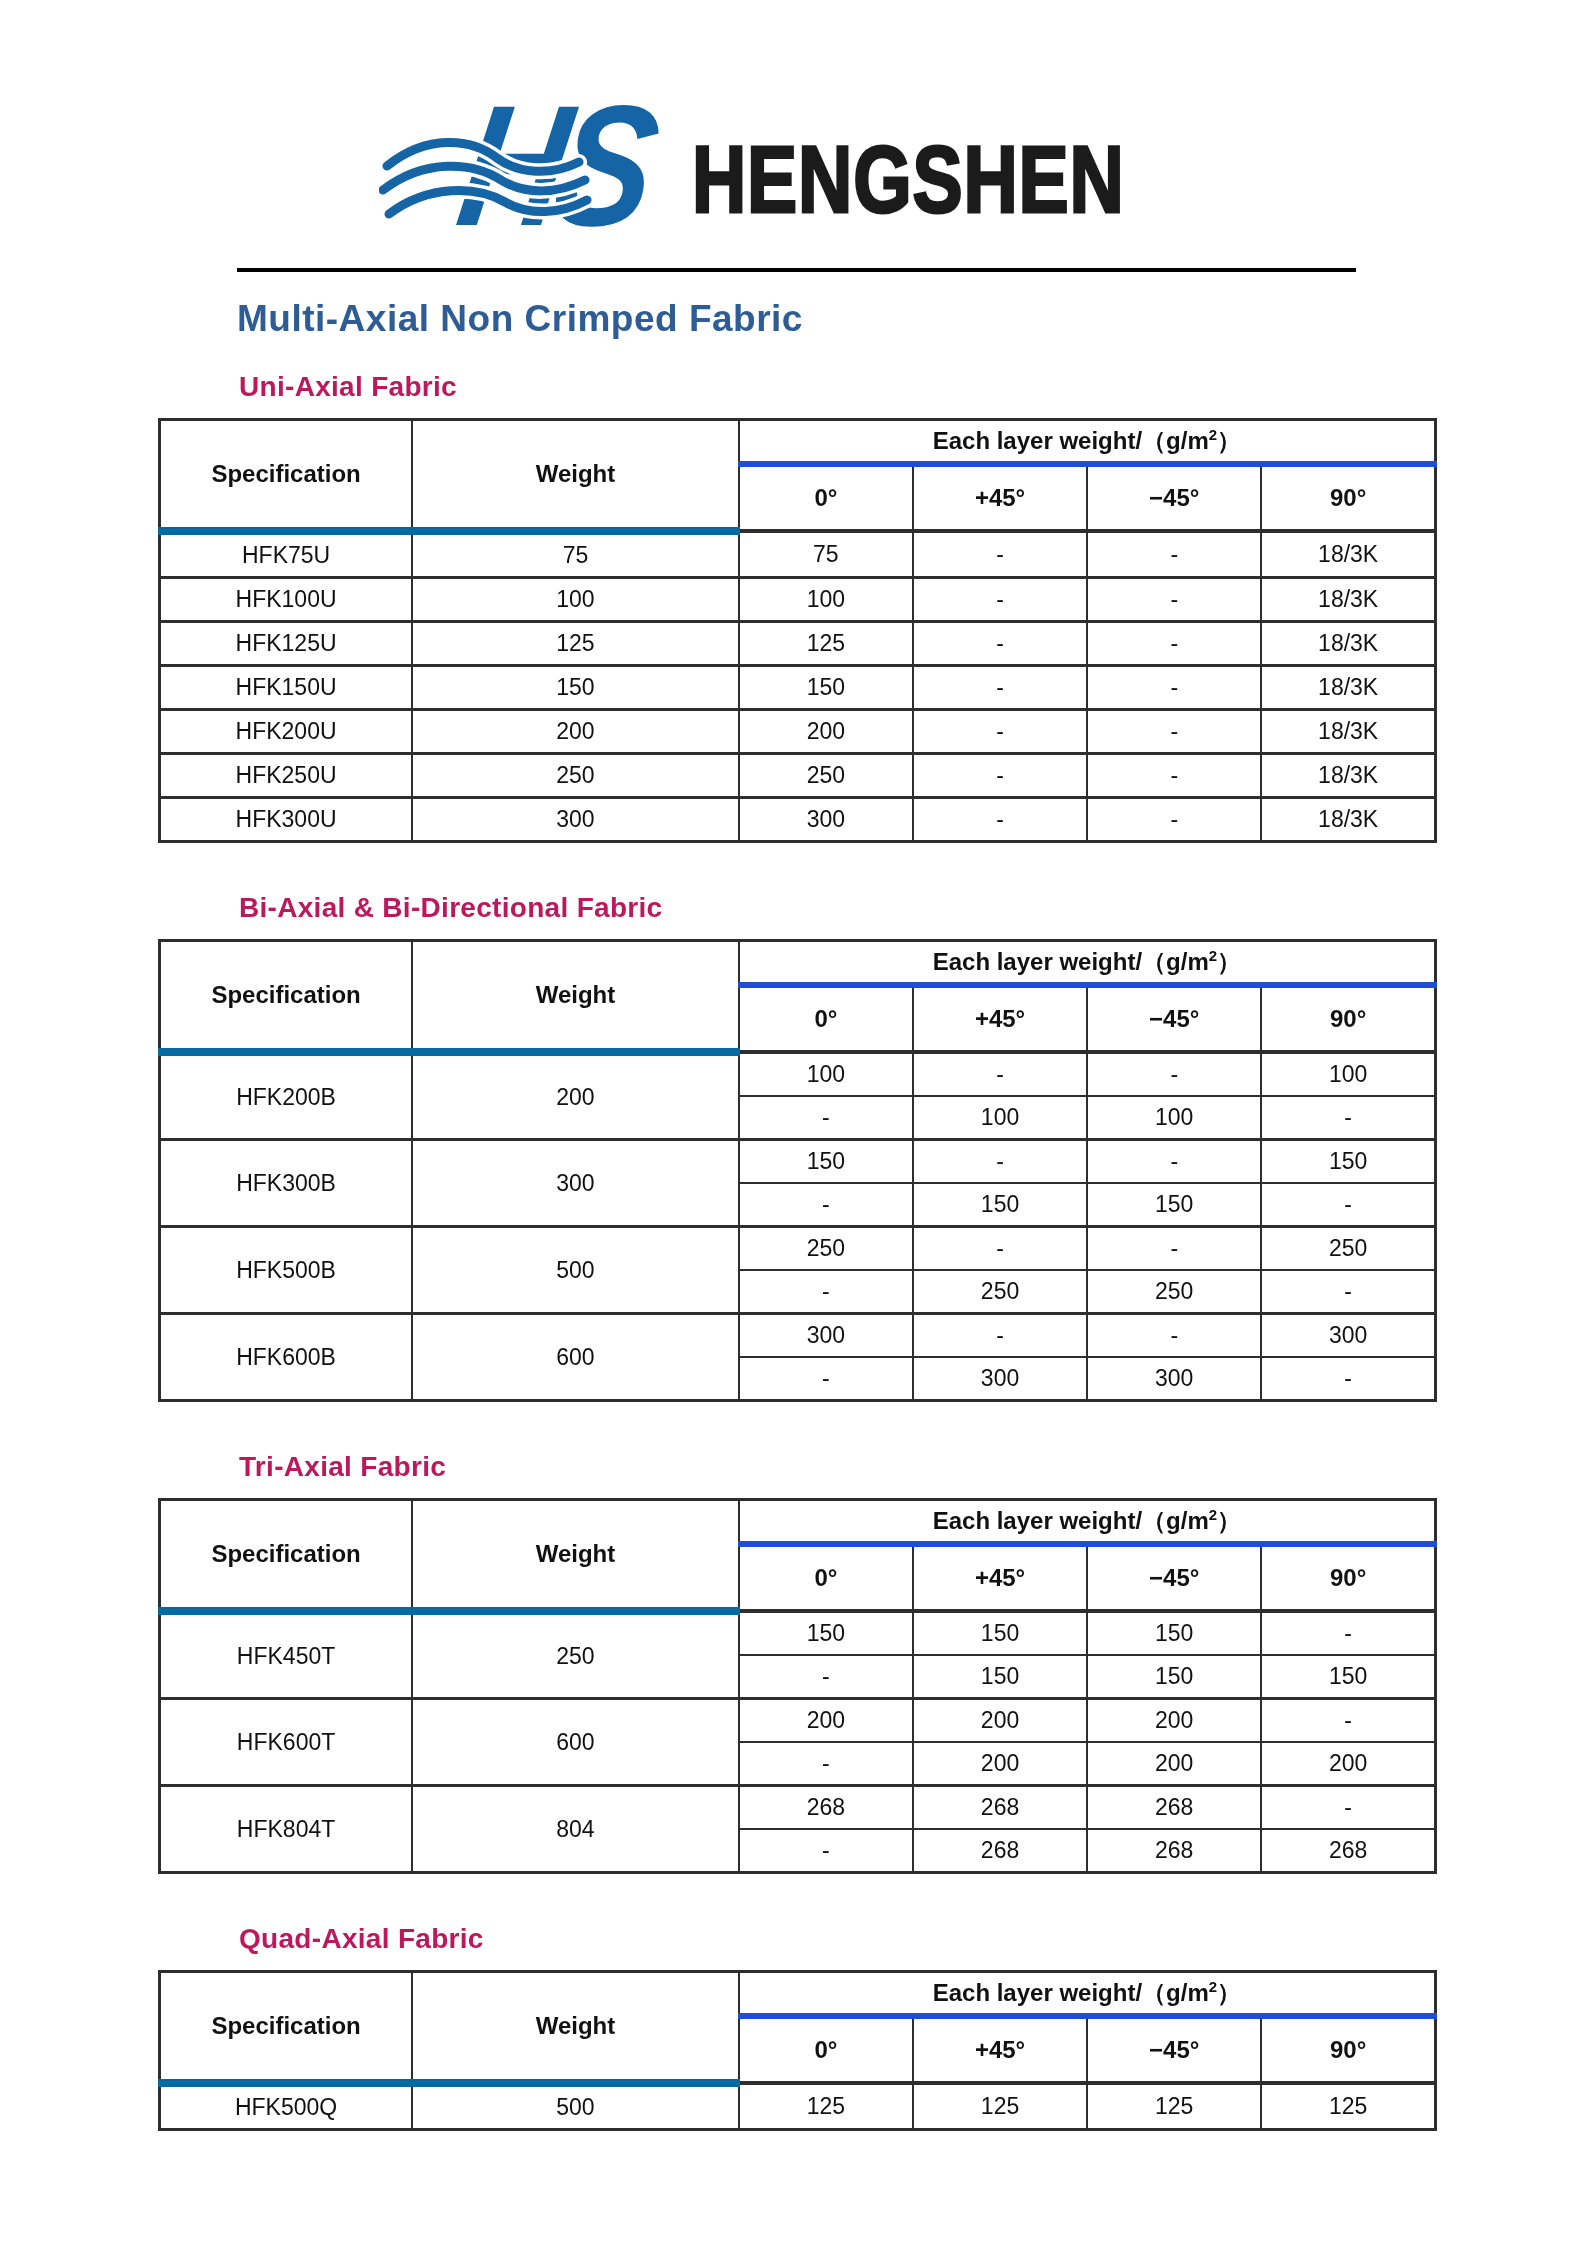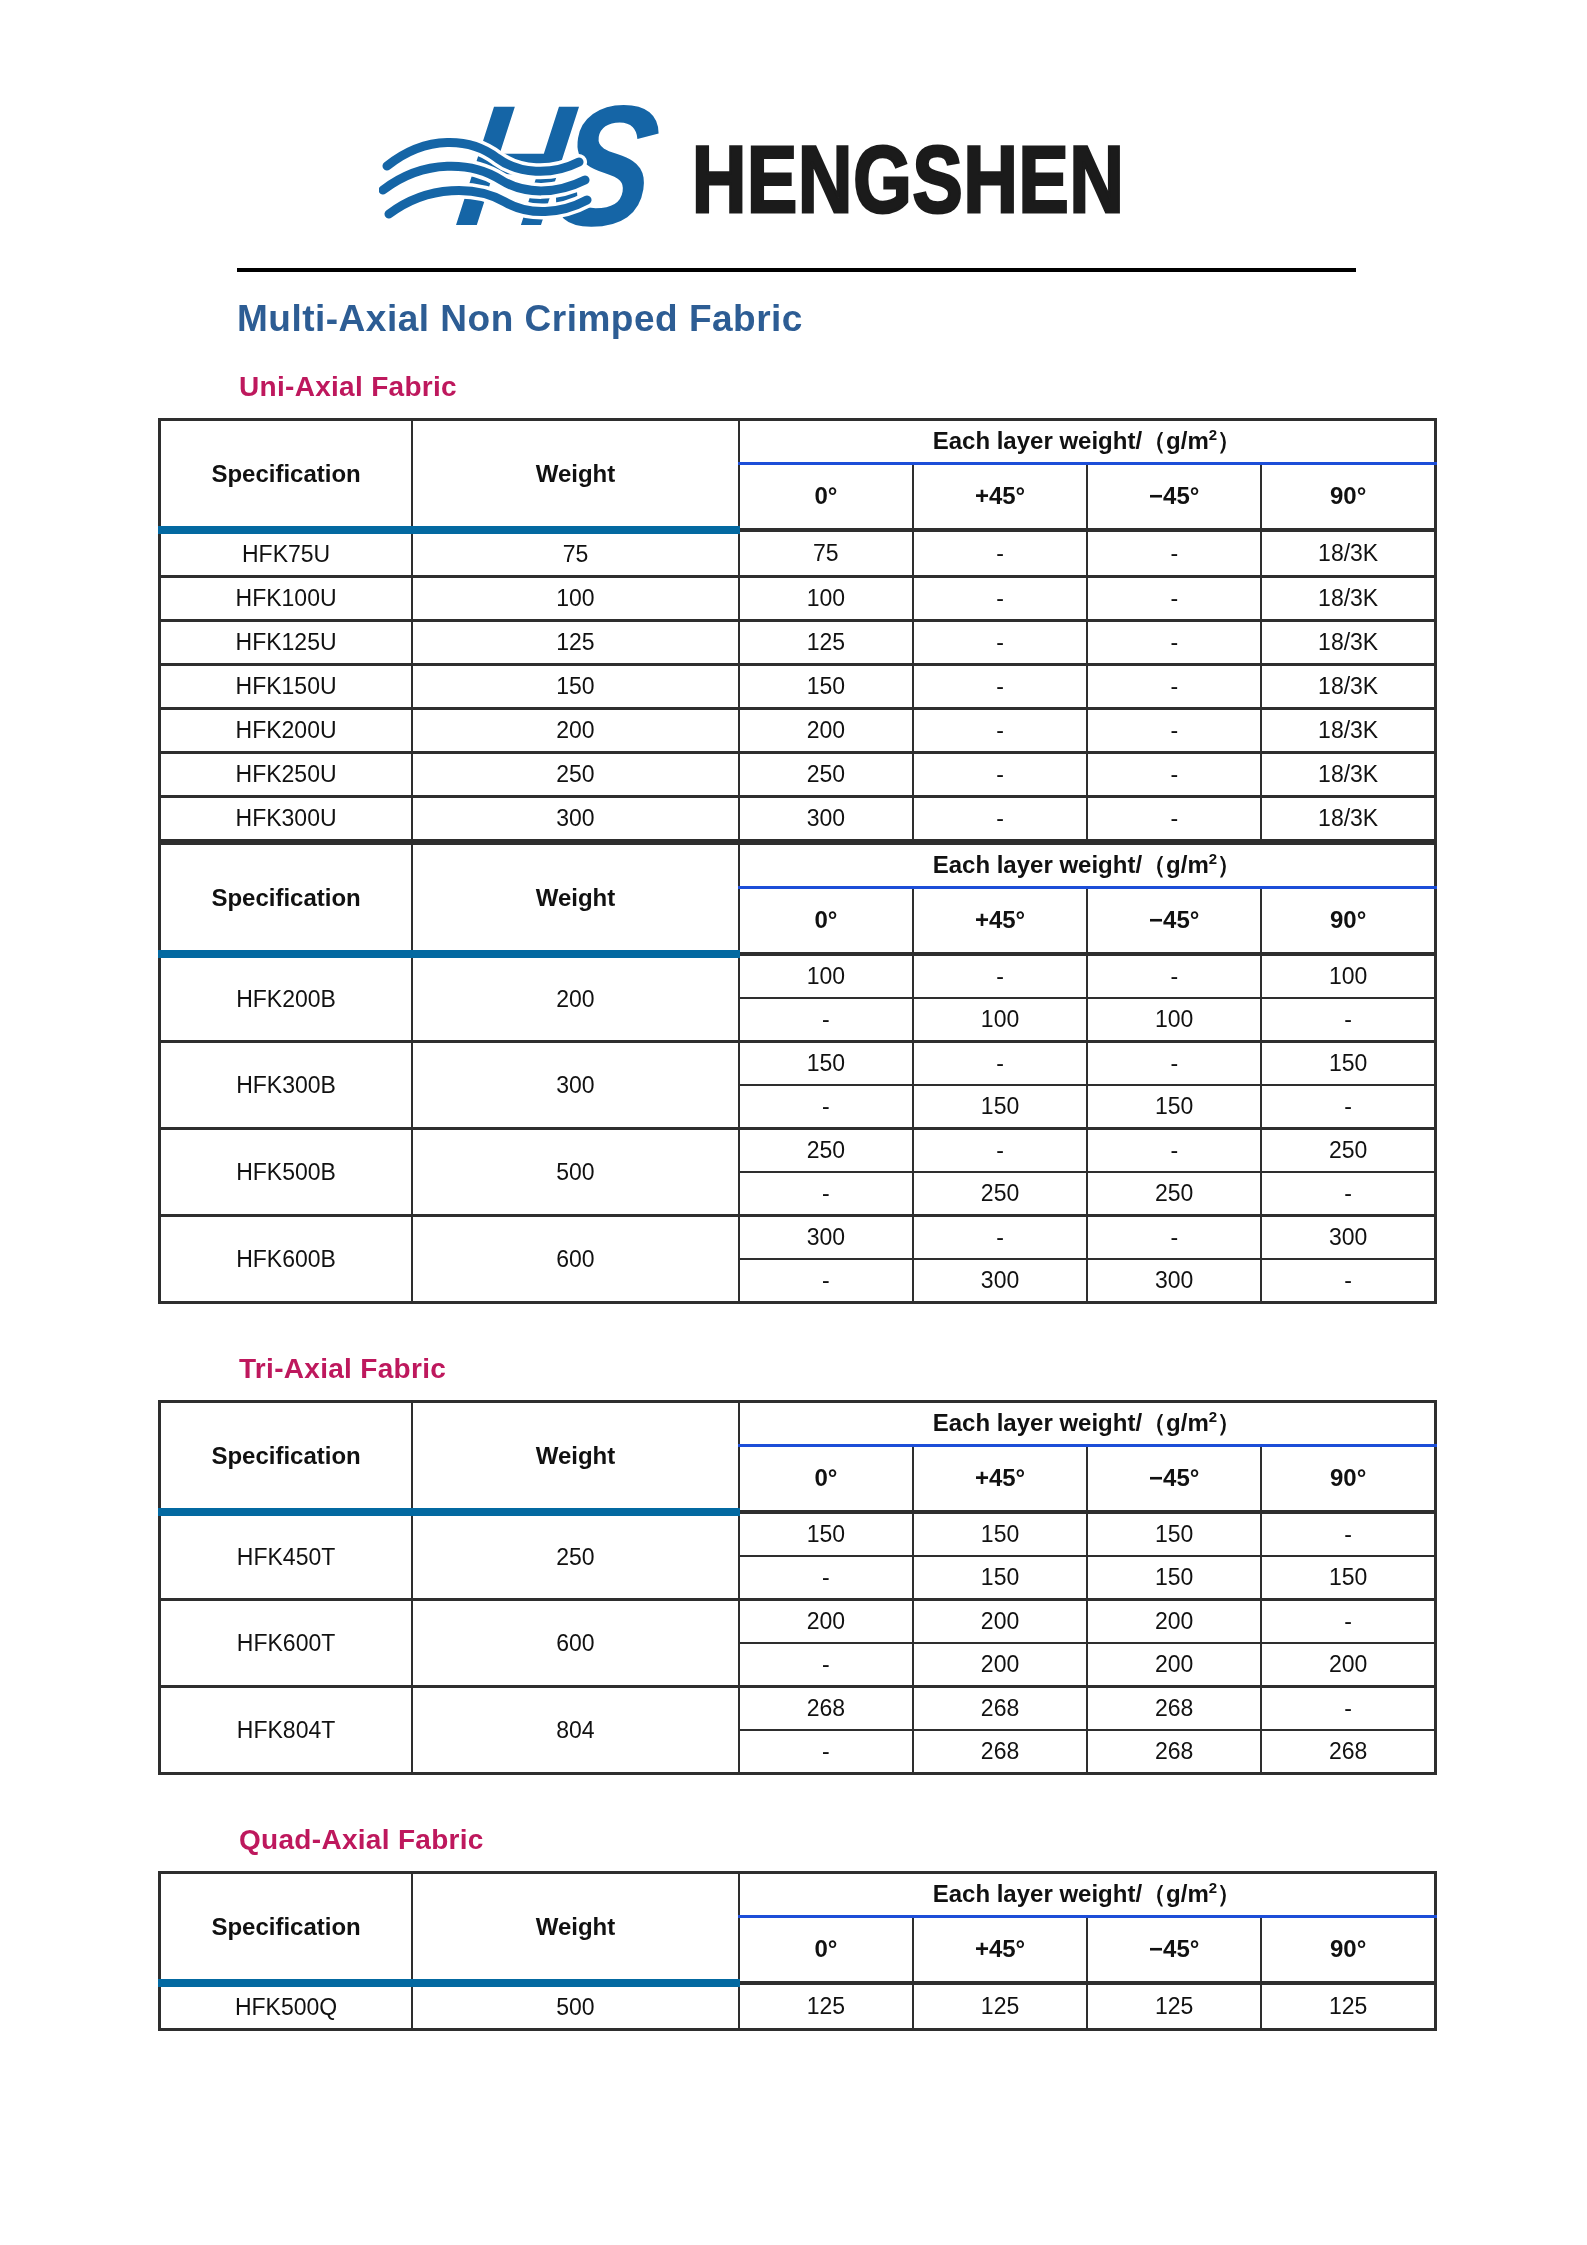--- a/index.html
+++ b/index.html
@@ -59,21 +59,21 @@
   .fabric-table col.c-spec{width:19.8%;}
   .fabric-table col.c-weight{width:25.6%;}
   .fabric-table col.c-a{width:13.65%;}
   .fabric-table th,.fabric-table td{
     border:2px solid #2e2e2e;
     text-align:center;vertical-align:middle;
     padding:0 4px;
   }
   .fabric-table thead th{font-weight:bold;font-size:24px;color:#111;}
   .fabric-table .h-main{height:105px;}
-  .fabric-table .h-layer{height:40px;border-bottom:3px solid #1d4ed8;}
+  .fabric-table .h-layer{height:40px;border-bottom:6px solid #1d4ed8;}
   .fabric-table .h-layer sup{font-size:15px;}
   .fabric-table .h-angle{height:62px;}
   .fabric-table thead tr:last-child th{border-bottom:4px solid #2e2e2e;}
   .fabric-table thead tr:first-child th.h-main{border-bottom:8px solid #0369a1;}
   .fabric-table tbody td{height:41px;font-size:23px;font-weight:normal;}
   .fabric-table tbody tr.group-start td{border-top:3px solid #2e2e2e;}
   .fabric-table tbody tr.sub-split td{border-top:2px solid #2e2e2e;}
 </style>
 </head>
 <body>
@@ -179,20 +179,21 @@
           <tr class="group-start">
             <td rowspan="1" class="spec">HFK300U</td>
             <td rowspan="1" class="weight">300</td>
             <td class="val">300</td>
             <td class="val">-</td>
             <td class="val">-</td>
             <td class="val">18/3K</td>
           </tr>
         </tbody>
       </table>
+      <h2 class="section-heading">Bi-Axial &amp; Bi-Directional Fabric</h2>
       <table class="fabric-table">
         <colgroup>
           <col class="c-spec">
           <col class="c-weight">
           <col class="c-a">
           <col class="c-a">
           <col class="c-a">
           <col class="c-a">
         </colgroup>
         <thead>

